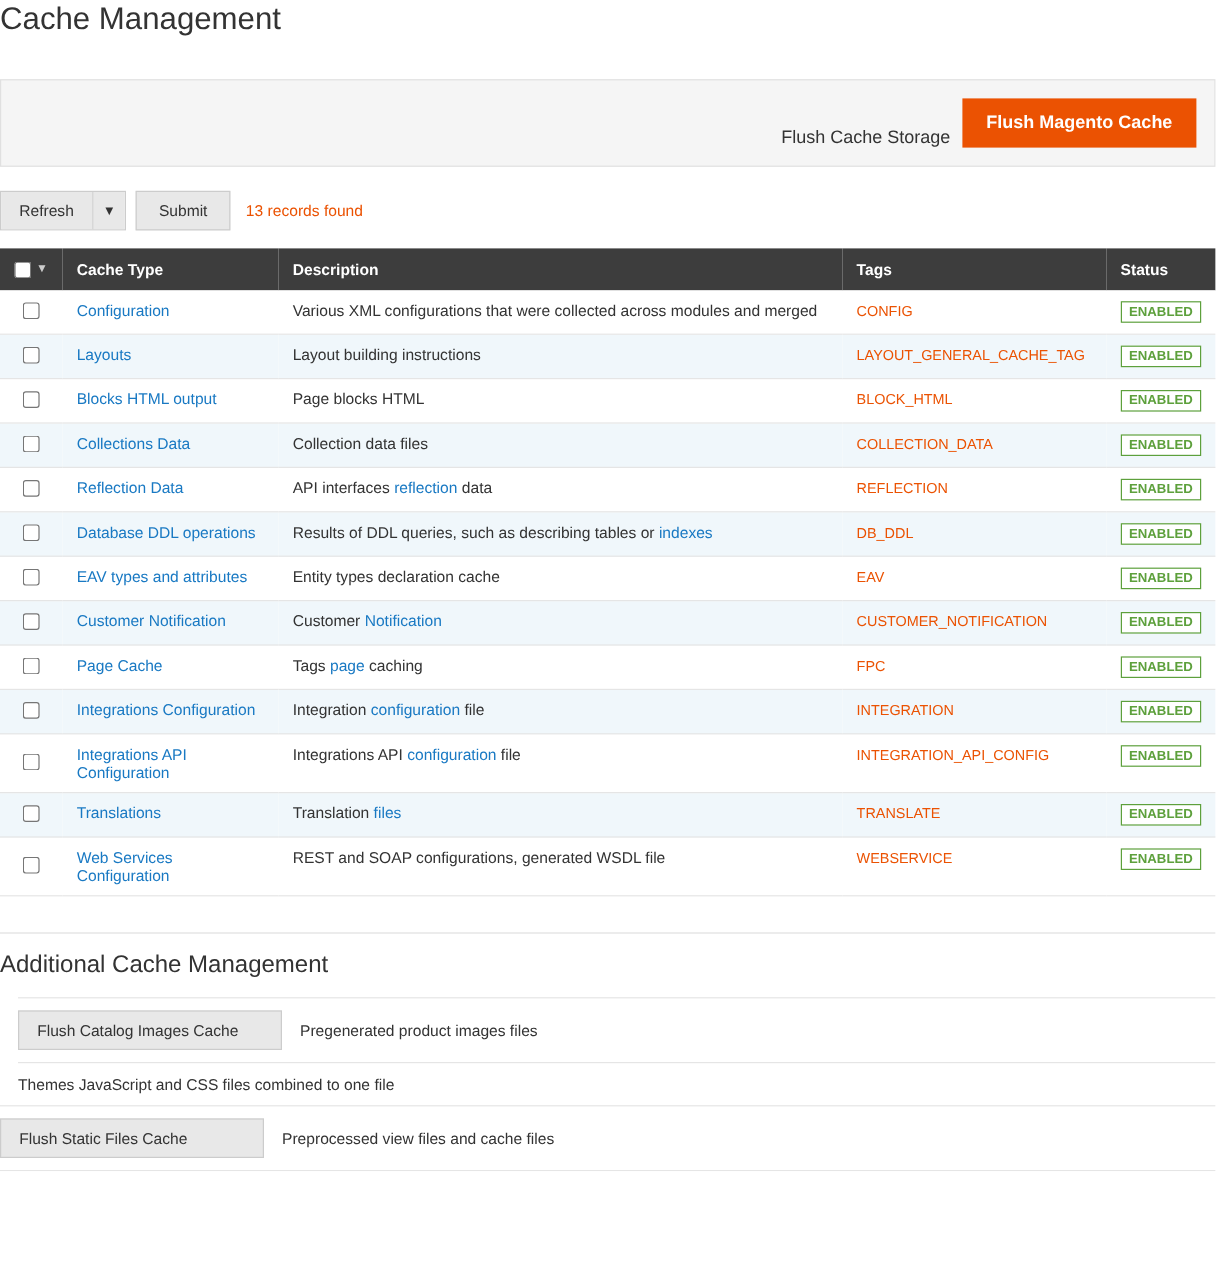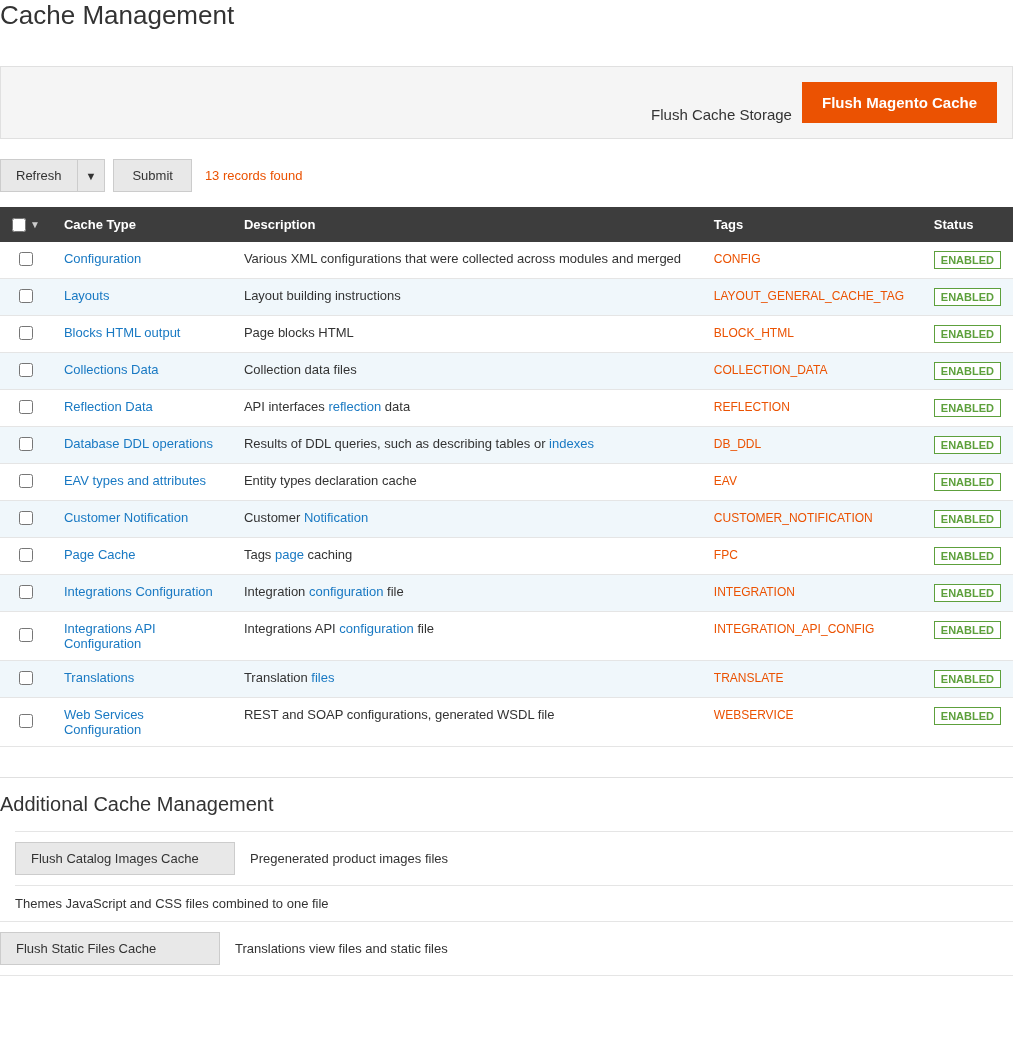--- a/index.html
+++ b/index.html
@@ -201,17 +201,17 @@
     <div class="additional-rows" id="additional-rows">
     <div class="additional-row">
           <button class="additional-btn">Flush Catalog Images Cache</button>
           <span class="additional-desc">Pregenerated product images files</span>
         </div>
         <div class="additional-row">
           <span class="additional-desc">Themes JavaScript and CSS files combined to one file</span>
         </div>
         <div class="additional-row">
           <button class="additional-btn">Flush Static Files Cache</button>
-          <span class="additional-desc">Translations view files and static files</span>
+          <span class="additional-desc">Preprocessed view files and cache files</span>
         </div>
       </div>
   </div>
 </div>
 
 </body></html>

